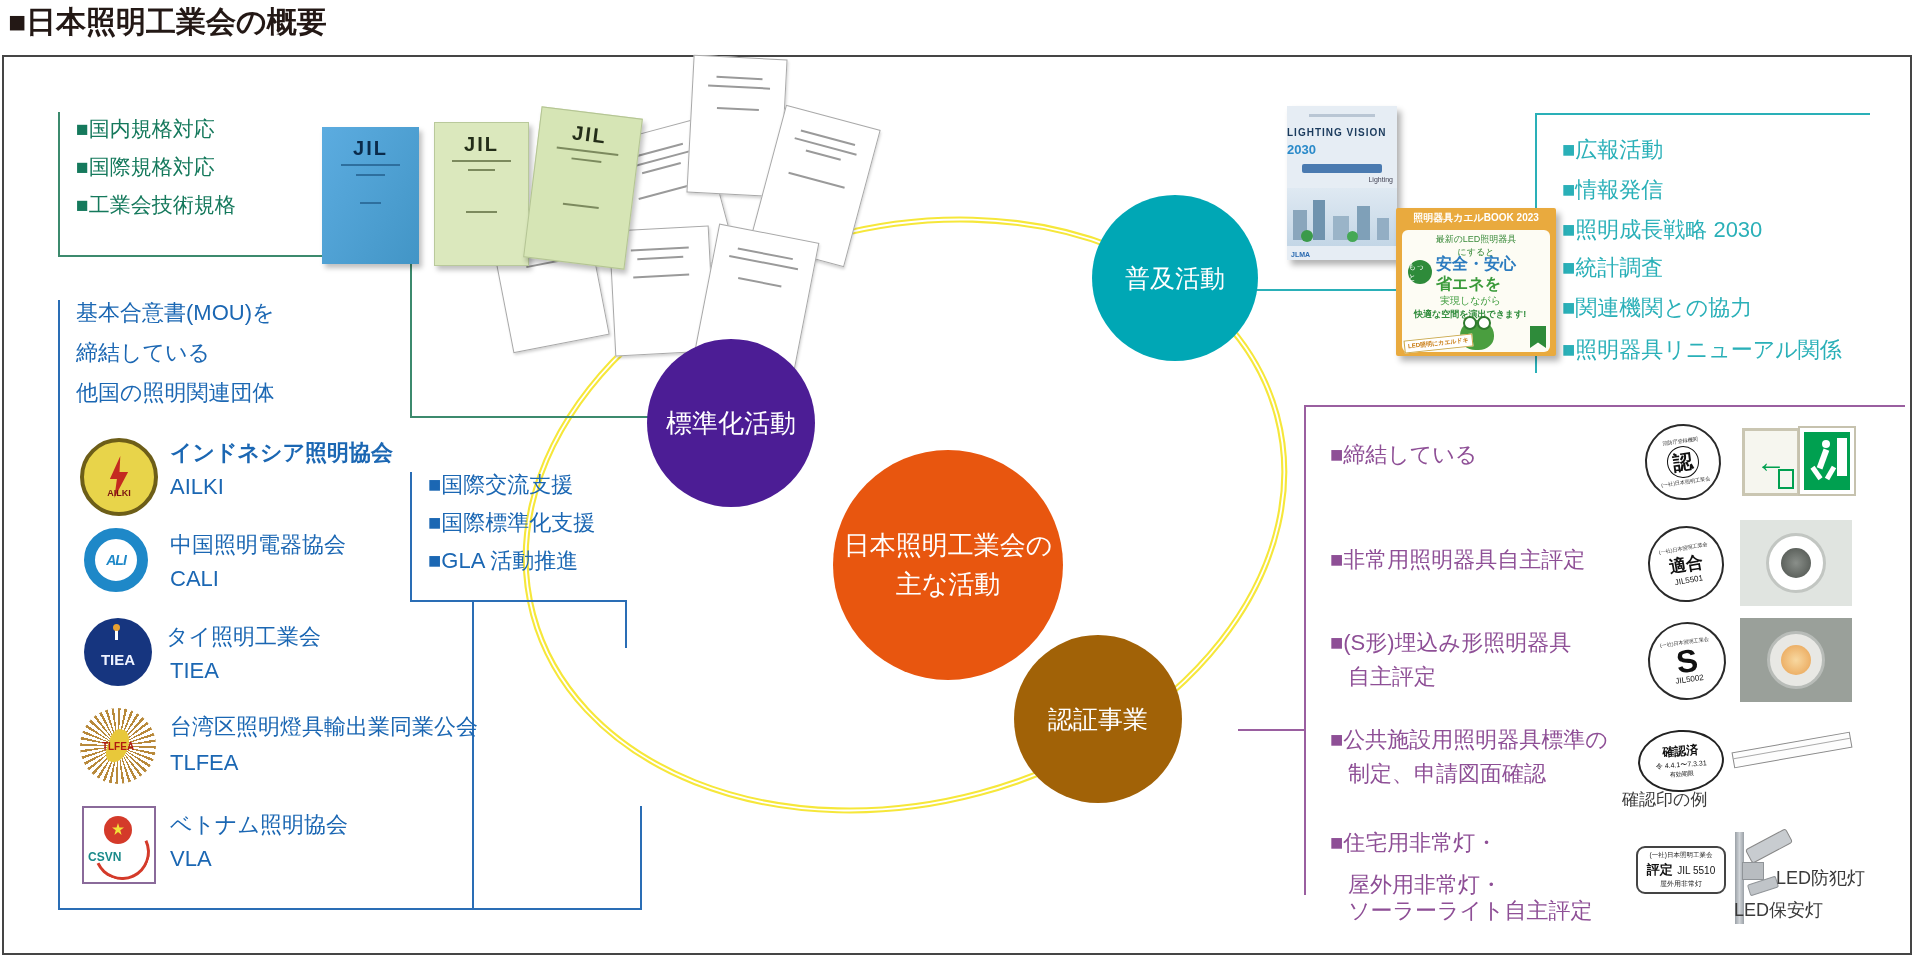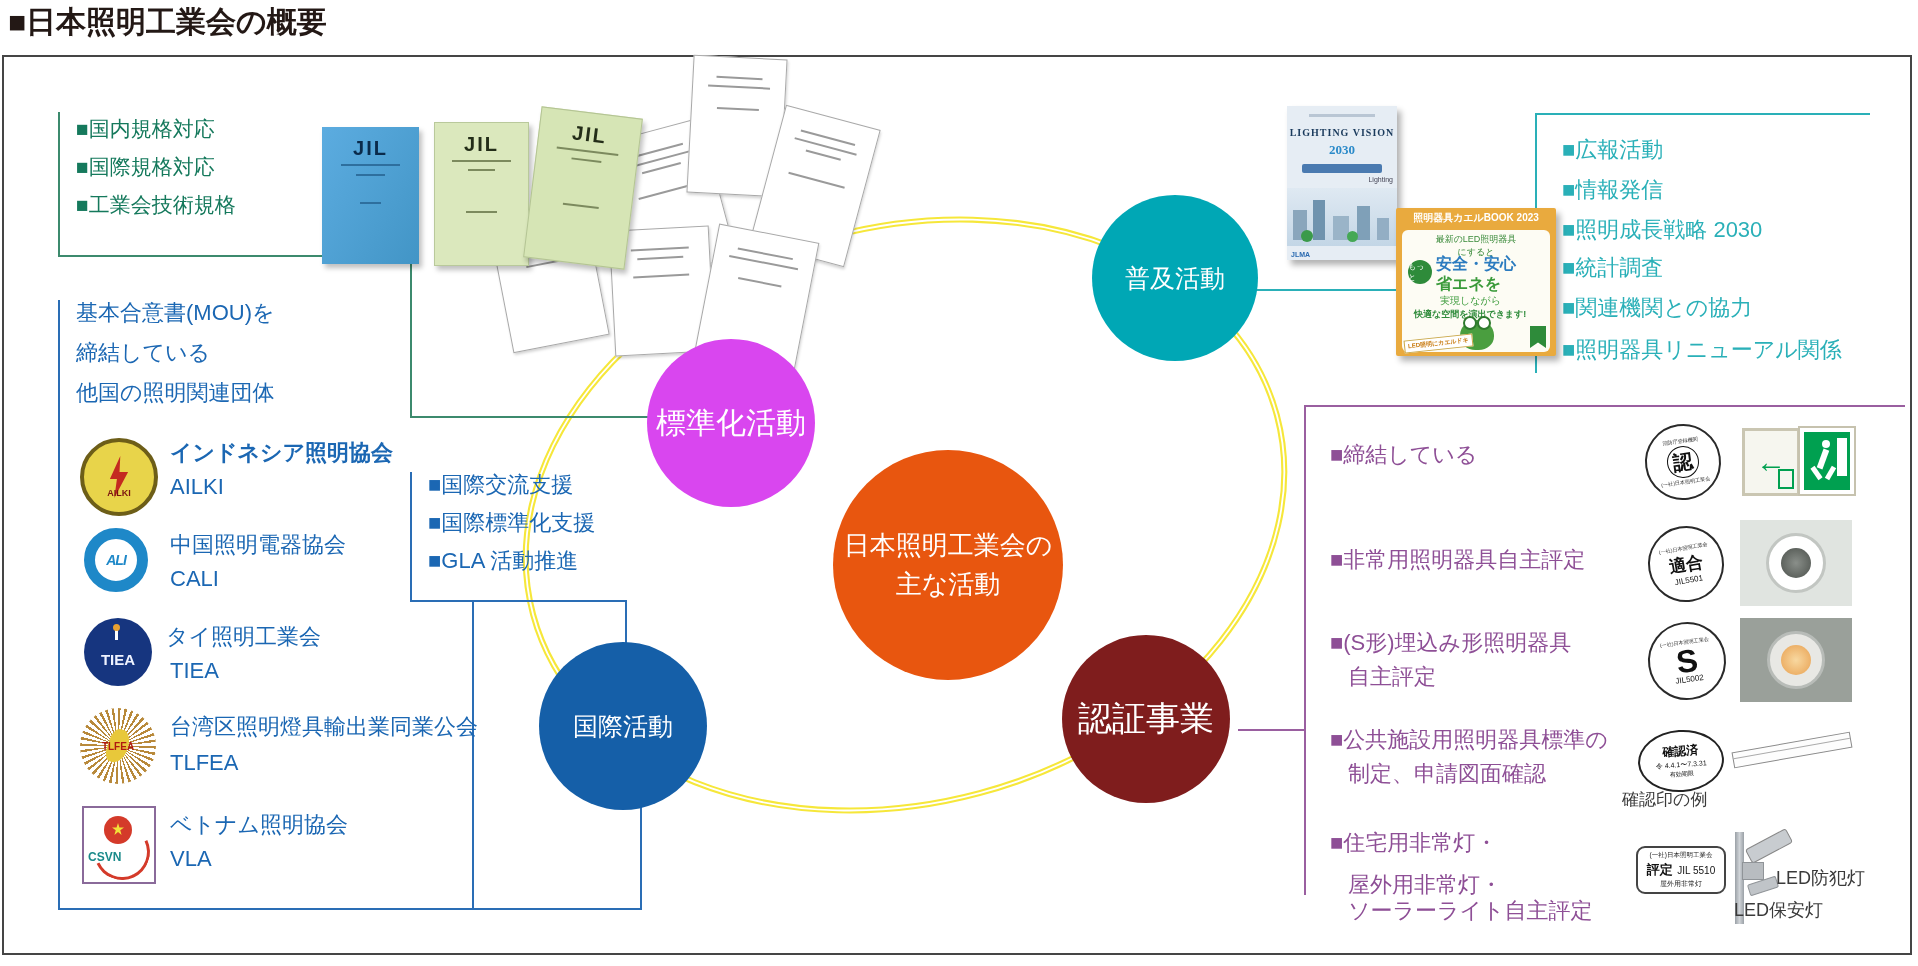--- a/index.html
+++ b/index.html
@@ -9,24 +9,24 @@
   .page-title{position:absolute;left:8px;top:2px;font-size:30px;font-weight:bold;color:#231815;z-index:6;}
   .frame{position:absolute;left:2px;top:55px;width:1906px;height:896px;border:2px solid #454545;z-index:0;}
   .ring{position:absolute;left:0;top:0;z-index:1;pointer-events:none;}
   .ln{position:absolute;z-index:2;}
   .ln-green{background:#3c8a6d;}
   .ln-blue{background:#2a6db5;}
   .ln-teal{background:#2ab0b8;}
   .ln-purple{background:#9a5fa0;}
   .circle{position:absolute;border-radius:50%;z-index:3;display:flex;align-items:center;justify-content:center;
           color:#fff;text-align:center;}
-  .c-std{left:647px;top:339px;width:168px;height:168px;background:#d946ef;font-size:30px;}
+  .c-std{left:647px;top:339px;width:168px;height:168px;background:#4c1d95;font-size:26px;}
   .c-intl{left:539px;top:642px;width:168px;height:168px;background:#155fa8;font-size:25px;}
   .c-fukyu{left:1092px;top:195px;width:166px;height:166px;background:#00a7b5;font-size:25px;}
-  .c-ninsho{left:1062px;top:635px;width:168px;height:168px;background:#7f1d1d;font-size:34px;}
+  .c-ninsho{left:1014px;top:635px;width:168px;height:168px;background:#a16207;font-size:25px;}
   .c-center{left:833px;top:450px;width:230px;height:230px;background:#e8560f;font-size:26px;flex-direction:column;line-height:1.5;}
   .g-item{position:absolute;left:76px;font-size:21px;color:#15795c;z-index:4;white-space:nowrap;}
   .b-txt{position:absolute;font-size:22px;color:#1b67b3;z-index:4;white-space:nowrap;}
   .t-item{position:absolute;left:1562px;font-size:22px;color:#2ab0b8;z-index:4;white-space:nowrap;}
   .p-txt{position:absolute;font-size:22px;color:#8e4f96;z-index:4;white-space:nowrap;}
   .book{position:absolute;z-index:3;box-shadow:3px 4px 5px rgba(0,0,0,.25);}
   .book .jil{display:block;text-align:center;font-weight:bold;font-size:20px;margin-top:10px;letter-spacing:2px;}
   .bar{margin:4px auto 0 auto;height:2px;}
   .doc{position:absolute;background:#fff;border:1px solid #a8a8a8;z-index:2;box-shadow:1px 2px 3px rgba(0,0,0,.18);padding-top:12px;}
   .dl{height:2px;background:#9a9a9a;margin:7px auto 0 auto;}
@@ -166,23 +166,20 @@
   <div class="ln ln-blue" style="left:410px;top:472px;width:2px;height:130px;"></div>
   <div class="ln ln-blue" style="left:410px;top:600px;width:217px;height:2px;"></div>
   <div class="ln ln-blue" style="left:625px;top:600px;width:2px;height:48px;"></div>
   <div class="b-txt" style="left:428px;top:470px;">■国際交流支援</div>
   <div class="b-txt" style="left:428px;top:508px;">■国際標準化支援</div>
   <div class="b-txt" style="left:428px;top:546px;">■GLA 活動推進</div>
 
   <div class="circle c-std">
       <span>標準化活動</span>
     </div>
-  <div class="circle c-intl">
-      <span>国際活動</span>
-    </div>
   <div class="circle c-fukyu">
       <span>普及活動</span>
     </div>
   <div class="circle c-ninsho">
       <span>認証事業</span>
     </div>
   <div class="circle c-center">
     <span>日本照明工業会の</span>
     <span>主な活動</span>
   </div>
@@ -192,21 +189,21 @@
   <div class="ln ln-teal" style="left:1535px;top:113px;width:2px;height:260px;"></div>
   <div class="t-item" style="top:135px;">■広報活動</div>
   <div class="t-item" style="top:175px;">■情報発信</div>
   <div class="t-item" style="top:215px;">■照明成長戦略 2030</div>
   <div class="t-item" style="top:253px;">■統計調査</div>
   <div class="t-item" style="top:293px;">■関連機関との協力</div>
   <div class="t-item" style="top:335px;">■照明器具リニューアル関係</div>
 
   <div class="lv">
     <div style="height:3px;width:60%;margin:8px auto 0;background:#b9c6d4;"></div>
-    <div style="text-align:center;margin-top:5px;font-family:Liberation Serif, serif;">
+    <div style="text-align:left;margin-top:5px;">
       <span style="font-size:10px;font-weight:bold;color:#1a3a5c;letter-spacing:1px;">LIGHTING VISION</span>
       <span style="font-size:13px;font-weight:bold;color:#2a8ac9;">2030</span>
     </div>
     <div style="width:72%;height:9px;margin:6px auto 0;background:#4a7ab0;border-radius:2px;"></div>
     <div style="position:absolute;left:0;bottom:14px;width:100%;height:58px;background:linear-gradient(#dfe9f2,#c3d6e6);">
       <div style="position:absolute;left:6px;bottom:6px;width:14px;height:30px;background:#8aa6bc;"></div>
       <div style="position:absolute;left:26px;bottom:6px;width:12px;height:40px;background:#6f93ae;"></div>
       <div style="position:absolute;left:46px;bottom:6px;width:16px;height:24px;background:#9ab4c8;"></div>
       <div style="position:absolute;left:70px;bottom:6px;width:13px;height:34px;background:#7fa0b8;"></div>
       <div style="position:absolute;left:90px;bottom:6px;width:12px;height:22px;background:#93aec4;"></div>

